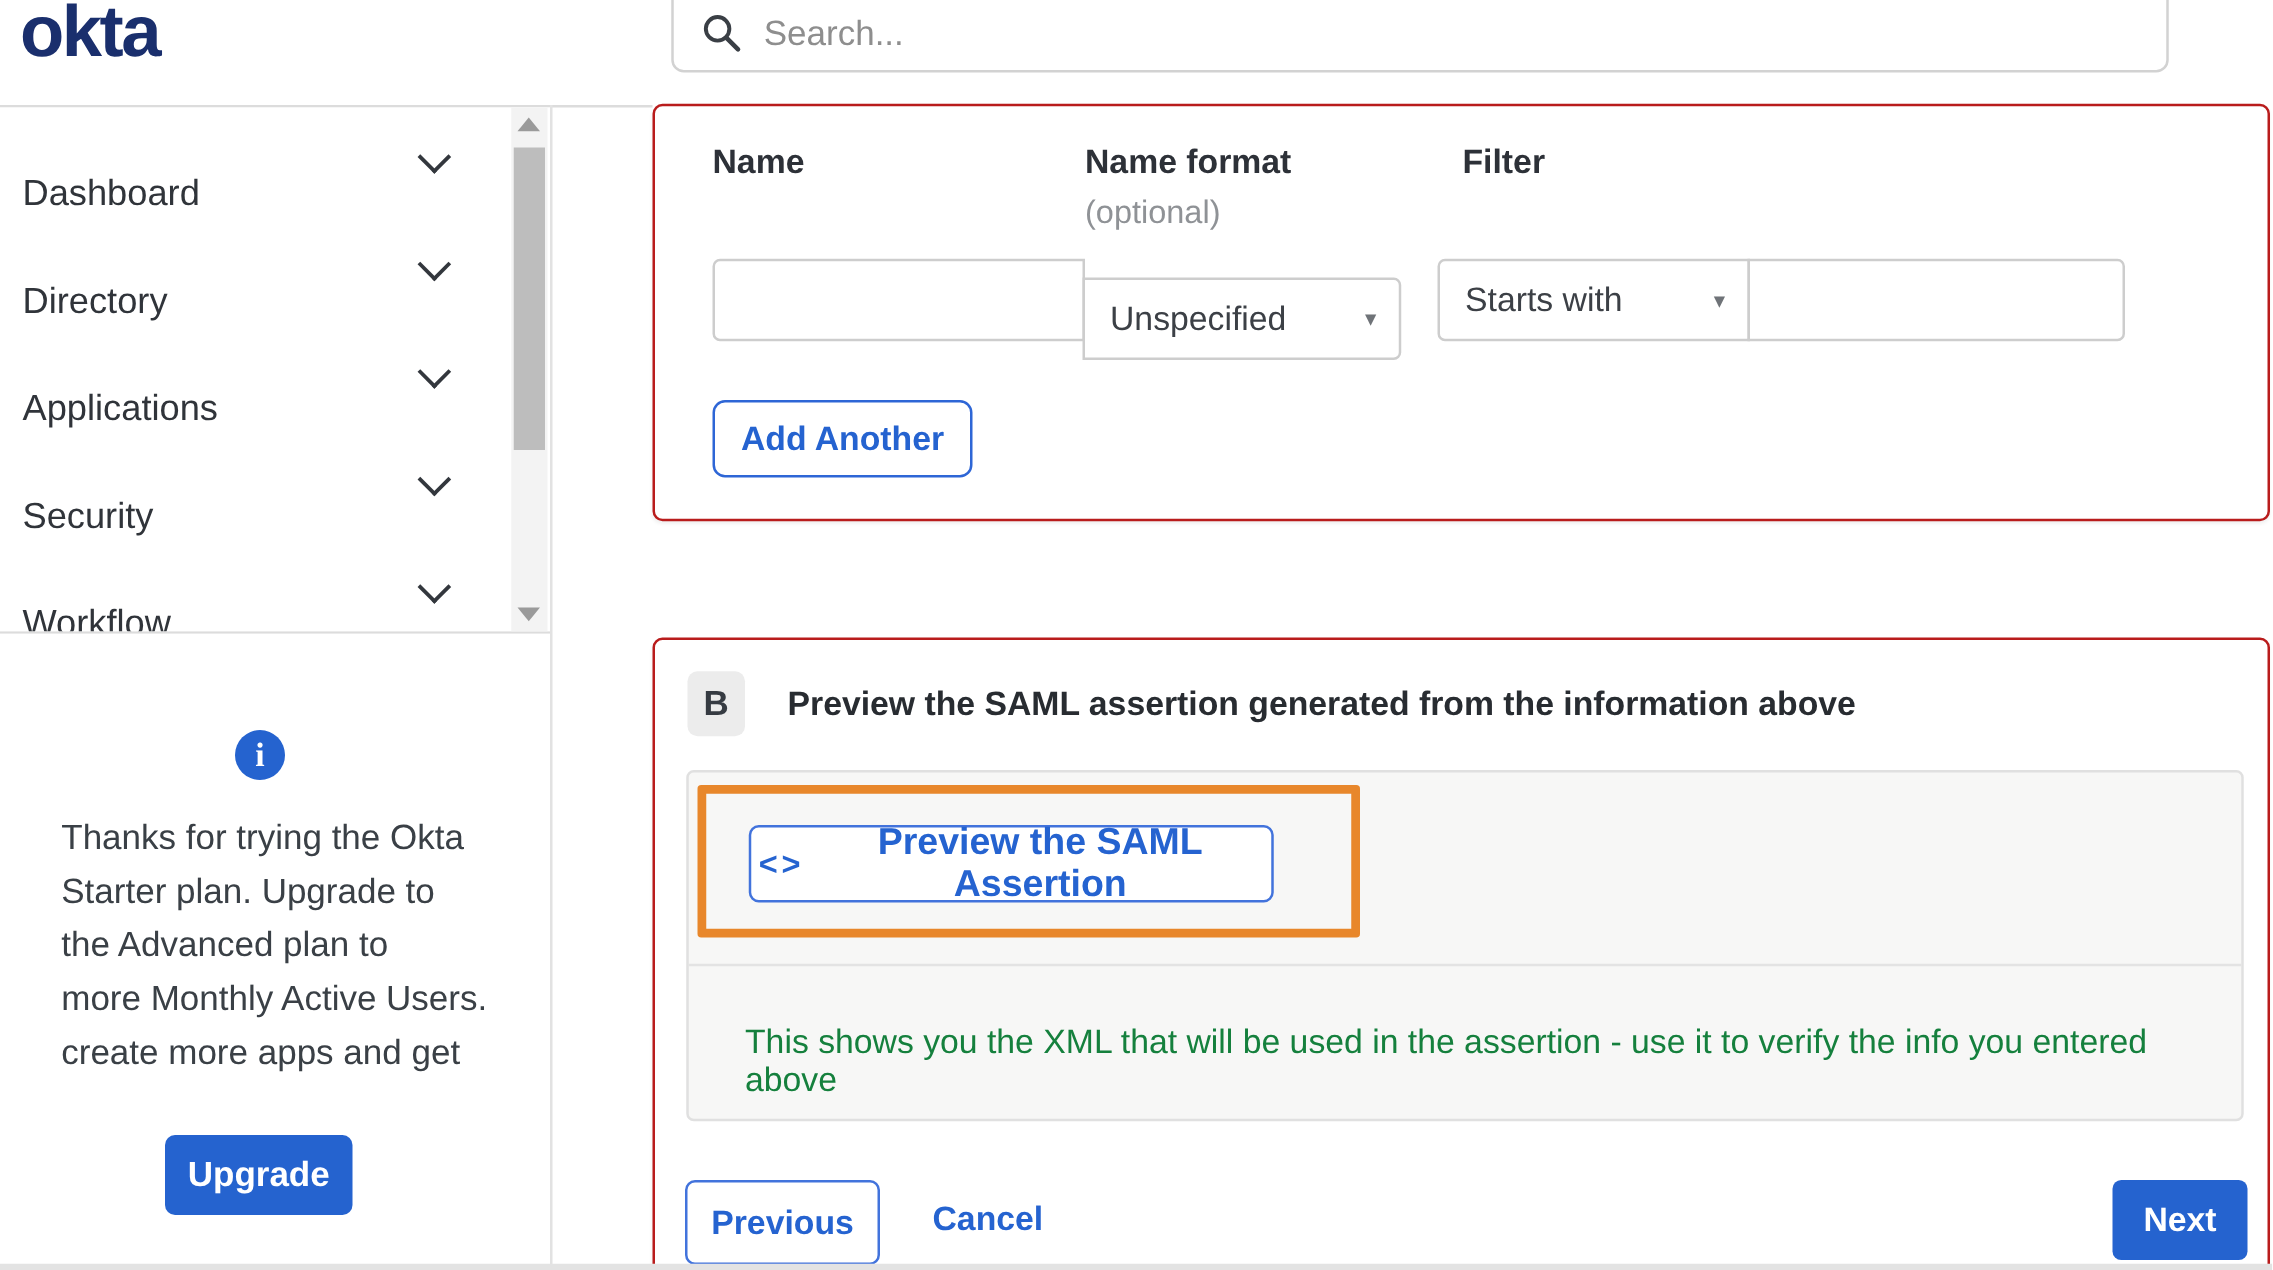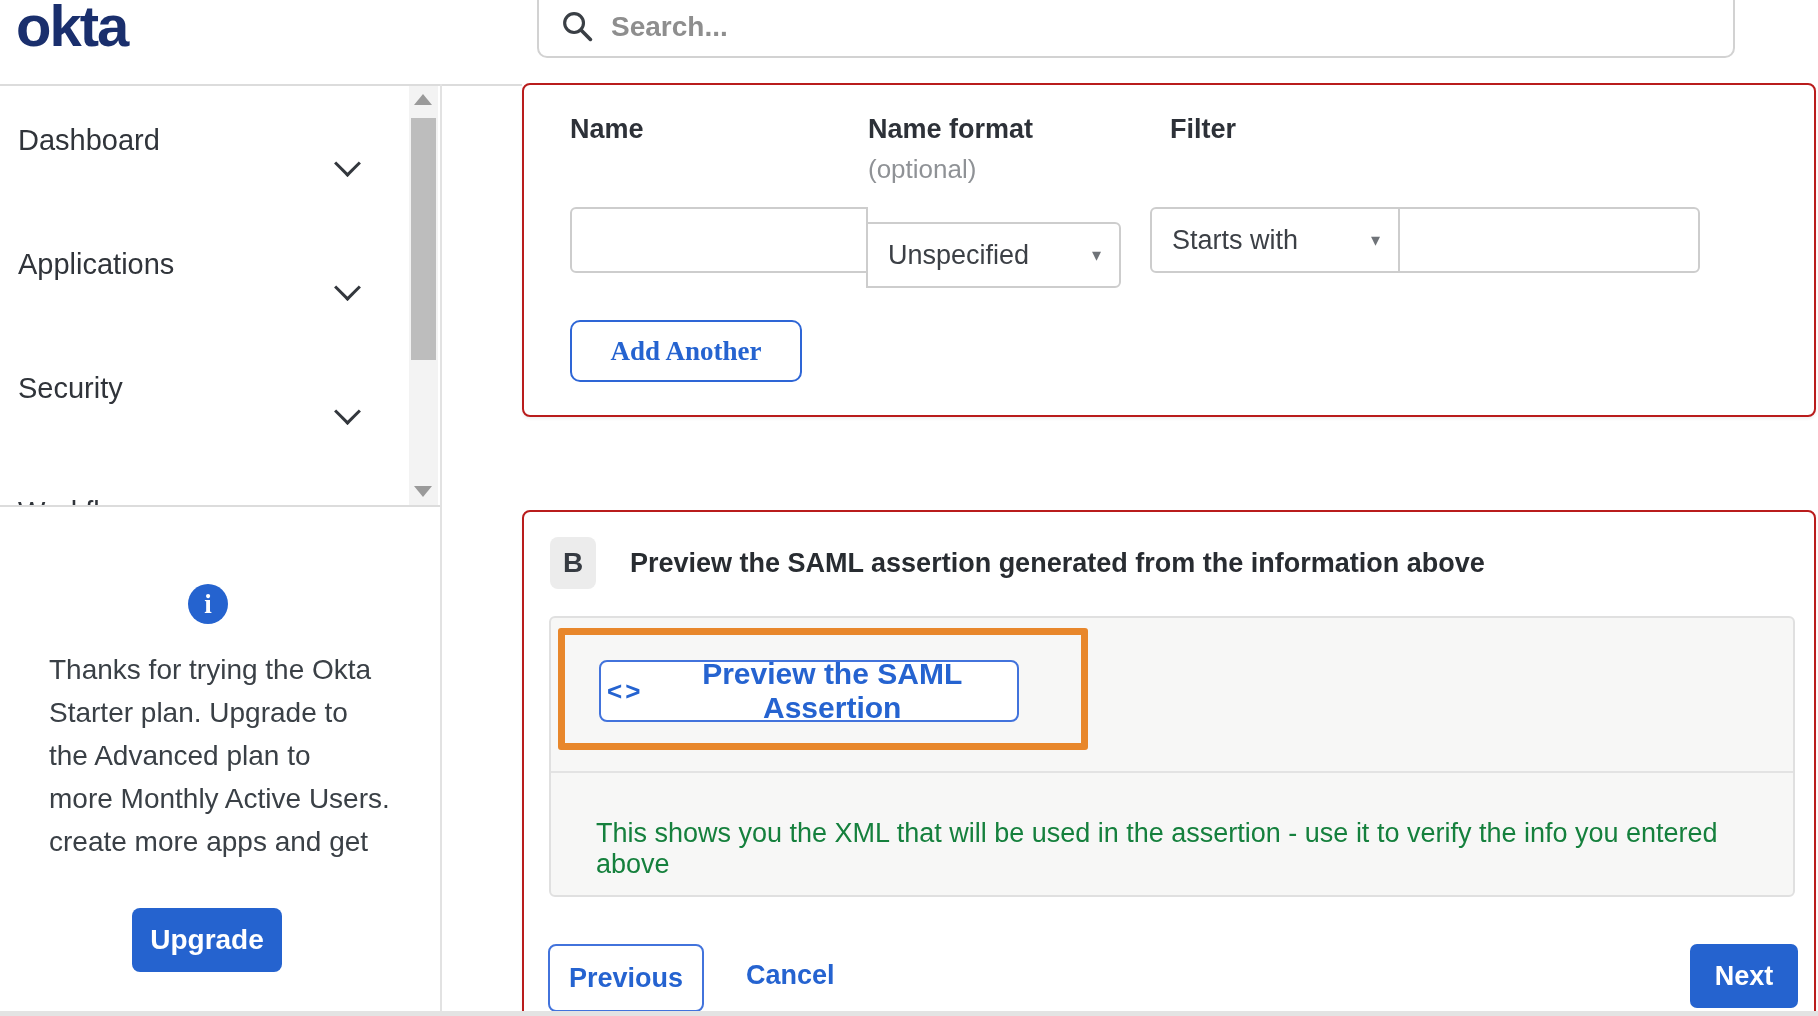--- a/index.html
+++ b/index.html
@@ -9,30 +9,30 @@
   }
   
   .logo{position:absolute;left:16px;top:-8px;font-size:58px;font-weight:bold;
         color:#1a2f6d;letter-spacing:-2px;}
   .searchbox{position:absolute;left:537px;top:-14px;width:1198px;height:72px;
         background:#fff;border:2px solid #d2d2d2;border-radius:10px;
         display:flex;align-items:flex-end;box-sizing:border-box;}
   .searchbox .inner{display:flex;align-items:center;height:58px;width:100%;padding-left:22px;}
   .search-svg{width:34px;height:34px;flex:0 0 auto;}
   .search-input{border:none;outline:none;font-size:28px;color:#737373;background:transparent;
-        margin-left:14px;width:1000px;font-family:inherit;font-weight:bold;}
+        margin-left:14px;width:1000px;font-family:inherit;}
   .search-input::placeholder{color:#8e8e8e;}
   
   .hline-top{position:absolute;left:0;top:84px;width:522px;height:2px;background:#dcdcdc;}
   .vline-side{position:absolute;left:440px;top:84px;width:2px;height:932px;background:#e2e2e2;}
   .hline-sidebar-bottom{position:absolute;left:0;top:505px;width:440px;height:2px;background:#dcdcdc;}
   .bottom-strip{position:absolute;left:0;top:1011px;width:1818px;height:5px;background:#e3e3e3;}
   
   .sidebar{position:absolute;left:0;top:86px;width:440px;height:419px;background:#fff;overflow:hidden;}
-  .nav-item{position:relative;height:86px;display:flex;align-items:flex-start;cursor:pointer;margin-top:38px;}
+  .nav-item{position:relative;height:86px;display:flex;align-items:flex-end;cursor:pointer;}
   .nav-label{margin-left:18px;font-size:29px;font-weight:500;color:#30343a;}
   .chev{position:absolute;left:338px;top:50%;width:16px;height:16px;margin-top:-13px;
         border-right:3.5px solid #33373d;border-bottom:3.5px solid #33373d;transform:rotate(45deg);}
   .scrollbar{position:absolute;left:409px;top:86px;width:29px;height:419px;background:#f3f3f3;}
   .scroll-up{position:absolute;left:5px;top:8px;width:0;height:0;
         border-left:9px solid transparent;border-right:9px solid transparent;border-bottom:11px solid #9a9a9a;}
   .scroll-down{position:absolute;left:5px;bottom:8px;width:0;height:0;
         border-left:9px solid transparent;border-right:9px solid transparent;border-top:11px solid #9a9a9a;}
   .scroll-thumb{position:absolute;left:2px;top:32px;width:25px;height:242px;background:#bdbdbd;}
   
@@ -55,23 +55,23 @@
   .field{position:absolute;height:66px;background:#fff;border:2px solid #cdcdcd;box-sizing:border-box;}
   .field input{width:100%;height:100%;border:none;outline:none;font-size:27px;color:#333;
         background:transparent;padding:0 16px;box-sizing:border-box;font-family:inherit;}
   .select{display:flex;align-items:center;cursor:pointer;}
   .select .sel-text{margin-left:20px;font-size:27px;color:#3c4046;}
   .select .tri{position:absolute;right:18px;font-size:18px;color:#6f7378;}
   .f-name{left:46px;top:122px;width:298px;border-radius:6px 0 0 6px;}
   .f-format{left:342px;top:122px;width:255px;border-radius:0 6px 6px 0;margin-top:15px;}
   .f-ftype{left:626px;top:122px;width:250px;border-radius:6px 0 0 6px;}
   .f-fval{left:874px;top:122px;width:302px;border-radius:0 6px 6px 0;}
-  .add-another{position:absolute;left:46px;top:235px;width:232px;height:62px;background:#fff;
+  .add-another{position:absolute;left:46px;top:235px;width:208px;height:62px;background:#fff;
         border:2px solid #2e66d6;border-radius:10px;color:#2563d0;font-size:27px;font-weight:bold;
-        font-family:Liberation Serif, serif;cursor:pointer;}
+        font-family:Liberation Sans, sans-serif;cursor:pointer;}
   
   .badge-b{position:absolute;left:26px;top:25px;width:46px;height:52px;background:#ececec;
         border-radius:8px;display:flex;align-items:center;justify-content:center;
         font-size:28px;font-weight:bold;color:#363b42;}
   .sec-heading{position:absolute;left:106px;top:36px;font-size:27px;font-weight:bold;color:#282c31;}
   .gray-panel{position:absolute;left:25px;top:104px;width:1246px;height:281px;background:#f7f7f6;
         border:2px solid #e0e0e0;border-radius:6px;box-sizing:border-box;}
   .panel-divider{position:absolute;left:0;top:153px;width:100%;height:2px;background:#e3e3e3;}
   .orange-rect{position:absolute;left:7px;top:10px;width:530px;height:122px;
         border:7px solid #e8872b;border-radius:3px;box-sizing:border-box;background:transparent;}
@@ -110,20 +110,24 @@
   <div class="hline-top"></div>
   <div class="vline-side"></div>
   <div class="hline-sidebar-bottom"></div>
 
   <nav class="sidebar" id="sidebar-nav">
       <div class="nav-item">
         <span class="nav-label">Dashboard</span>
         <span class="chev"></span>
       </div>
       <div class="nav-item">
+        <span class="nav-label">Directory</span>
+        <span class="chev"></span>
+      </div>
+      <div class="nav-item">
         <span class="nav-label">Applications</span>
         <span class="chev"></span>
       </div>
       <div class="nav-item">
         <span class="nav-label">Security</span>
         <span class="chev"></span>
       </div>
       <div class="nav-item">
         <span class="nav-label">Workflow</span>
         <span class="chev"></span>

